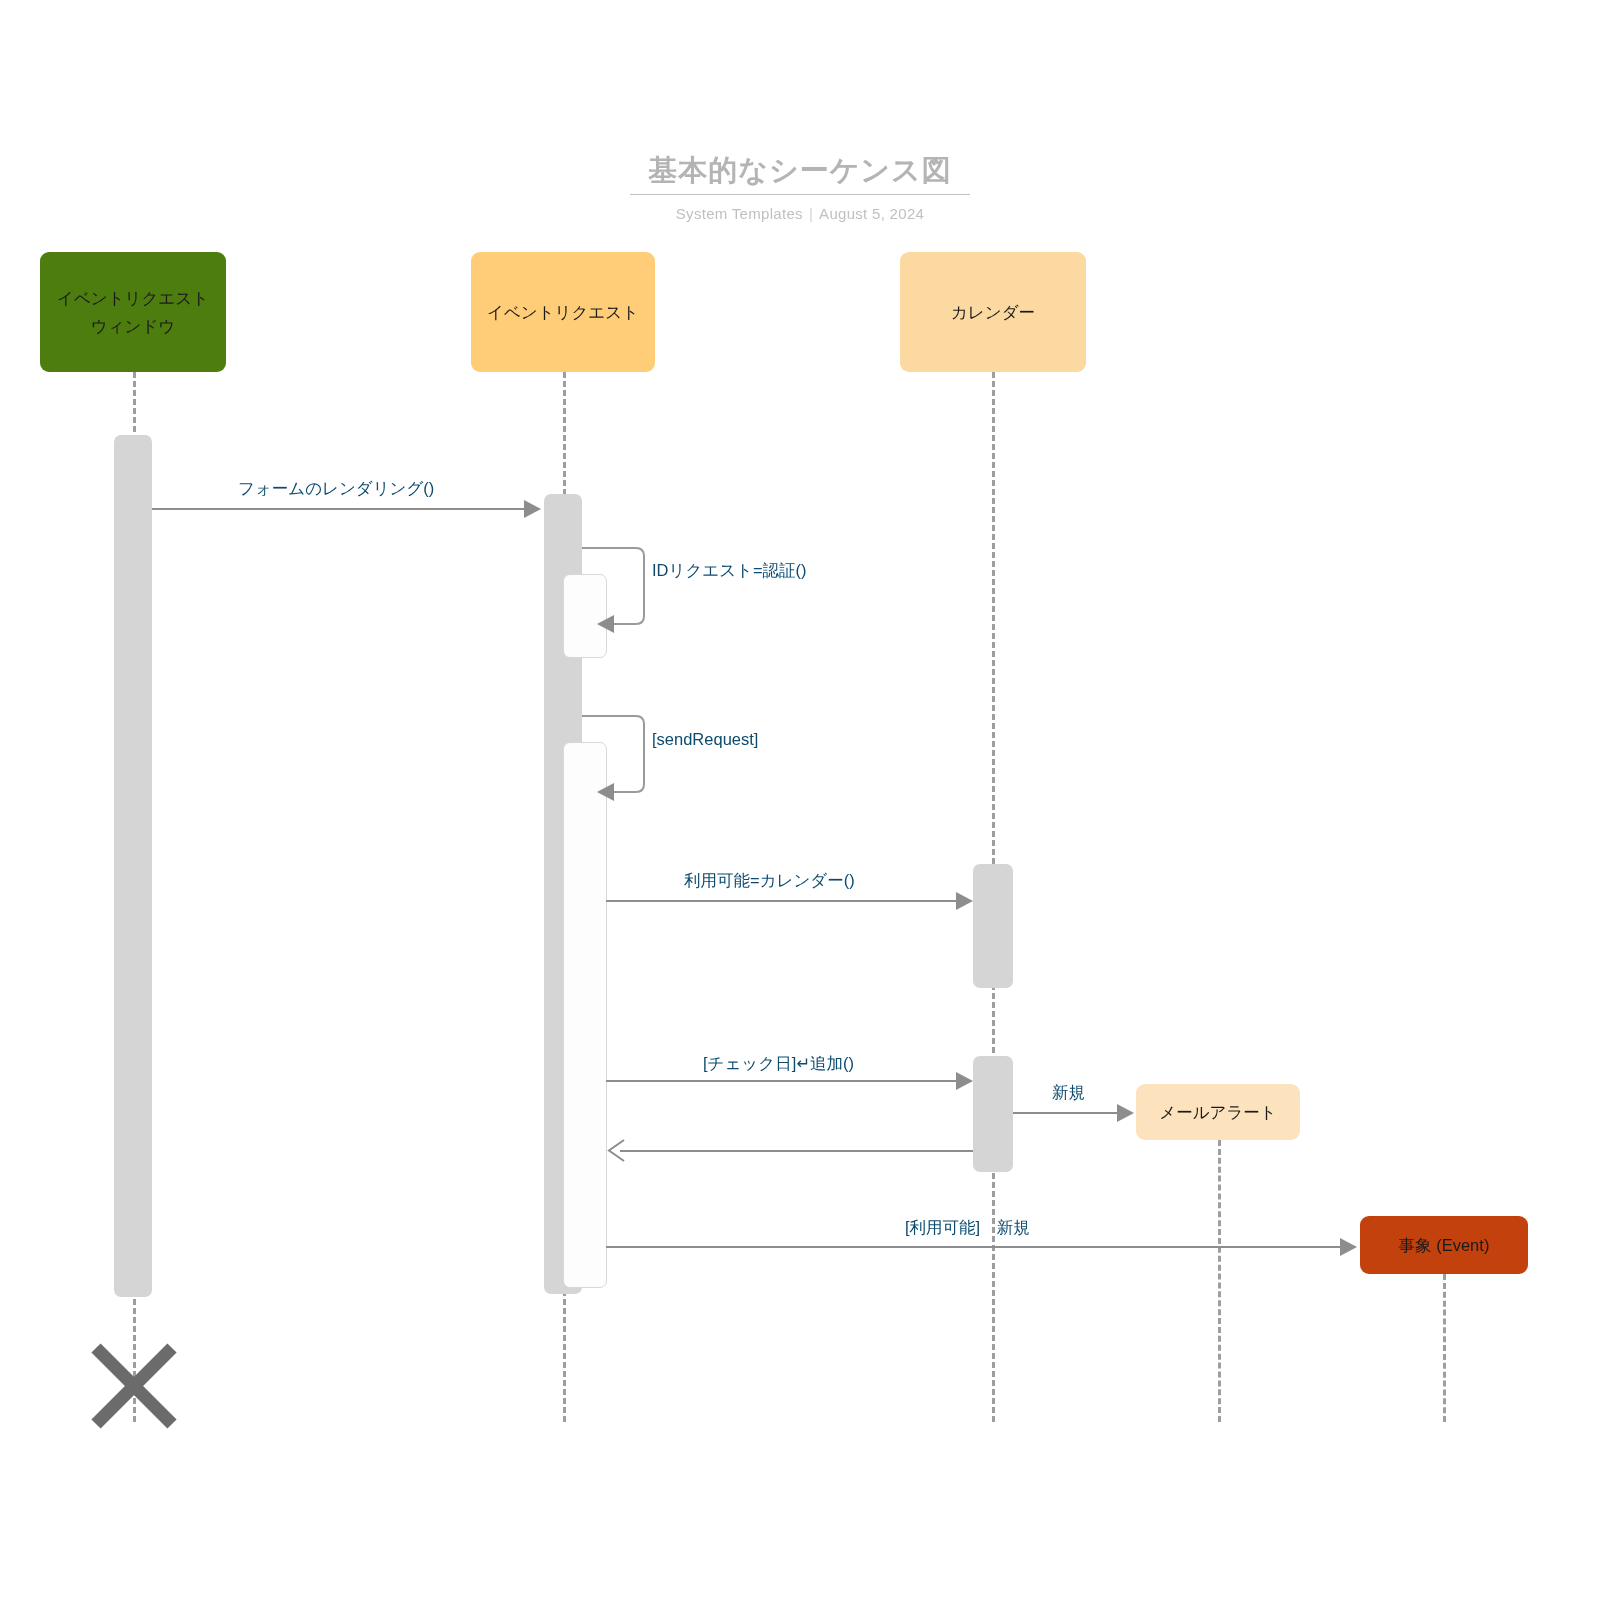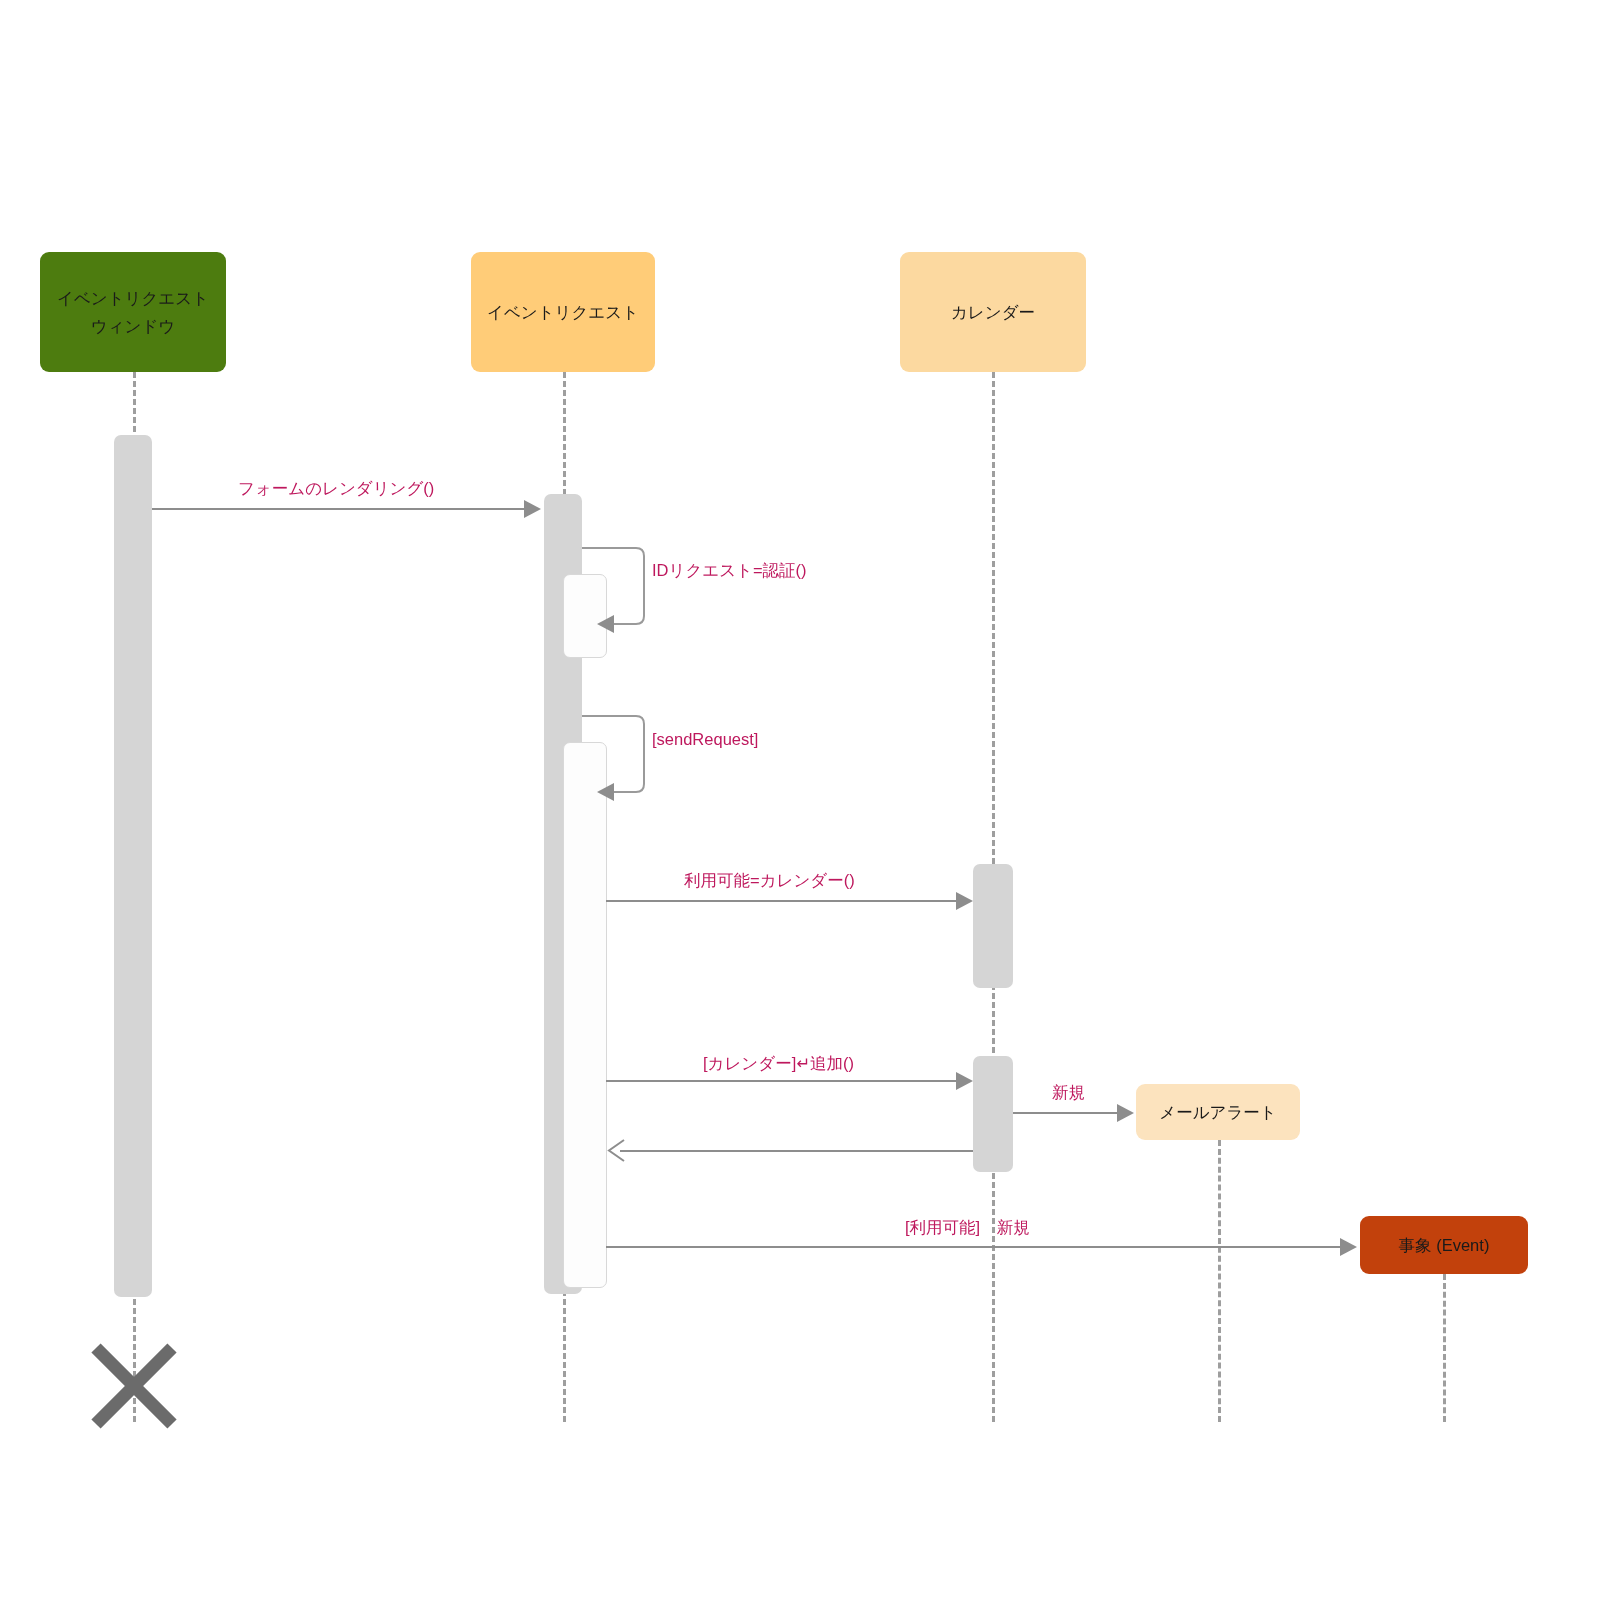--- a/index.html
+++ b/index.html
@@ -98,39 +98,46 @@
     border-bottom: 9px solid transparent;
     border-left: 17px solid #8d8d8d;
   }
   .arrowhead.left-open {
     width: 20px;
     height: 20px;
   }
   .msglabel {
     position: absolute;
     font-size: 16.5px;
-    color: #be185d;
+    color: #0c4a6e;
     white-space: nowrap;
     line-height: 22px;
     text-align: right;
   }
   .selfcall {
     position: absolute;
   }
   .selfcall svg { display: block; }
   .destroy {
     position: absolute;
   }
   .destroy svg { display: block; }
 </style>
 </head>
 <body>
 
 <div id="canvas">
 
+  <div class="header">
+    <div class="header-title">基本的なシーケンス図</div>
+    <div class="header-rule"></div>
+    <div class="header-sub">
+      <span>System Templates</span><span class="sep">|</span><span>August 5, 2024</span>
+    </div>
+  </div>
 
   <div class="lifeline" style="left:133px; top:372px; height:1050px;"></div>
   <div class="lifeline" style="left:563px; top:372px; height:1050px;"></div>
   <div class="lifeline" style="left:992px; top:372px; height:1050px;"></div>
   <div class="lifeline" style="left:1218px; top:1140px; height:282px;"></div>
   <div class="lifeline" style="left:1443px; top:1274px; height:148px;"></div>
 
   <div class="activation" style="left:114px; top:435px; width:38px; height:862px;"></div>
 
   <div class="activation" style="left:544px; top:494px; width:38px; height:800px;"></div>
@@ -175,21 +182,21 @@
     </svg>
   </div>
   <div class="msglabel" style="left:652px; top:728px;">[sendRequest]</div>
 
   <div class="msgline" style="left:606px; top:900px; width:350px;"></div>
   <div class="arrowhead right" style="left:956px; top:892px;"></div>
   <div class="msglabel" style="left:684px; top:869px;">利用可能=カレンダー()</div>
 
   <div class="msgline" style="left:606px; top:1080px; width:350px;"></div>
   <div class="arrowhead right" style="left:956px; top:1072px;"></div>
-  <div class="msglabel" style="left:703px; top:1052px;">[カレンダー]↵追加()</div>
+  <div class="msglabel" style="left:703px; top:1052px;">[チェック日]↵追加()</div>
 
   <div class="msgline" style="left:620px; top:1150px; width:353px;"></div>
   <div class="arrowhead left-open" style="left:606px; top:1138px;">
     <svg width="26" height="26" viewBox="0 0 26 26">
       <path d="M 18 2 L 3 12.5 L 18 23" fill="none" stroke="#8d8d8d" stroke-width="2"></path>
     </svg>
   </div>
 
   <div class="msgline" style="left:1013px; top:1112px; width:104px;"></div>
   <div class="arrowhead right" style="left:1117px; top:1104px;"></div>

